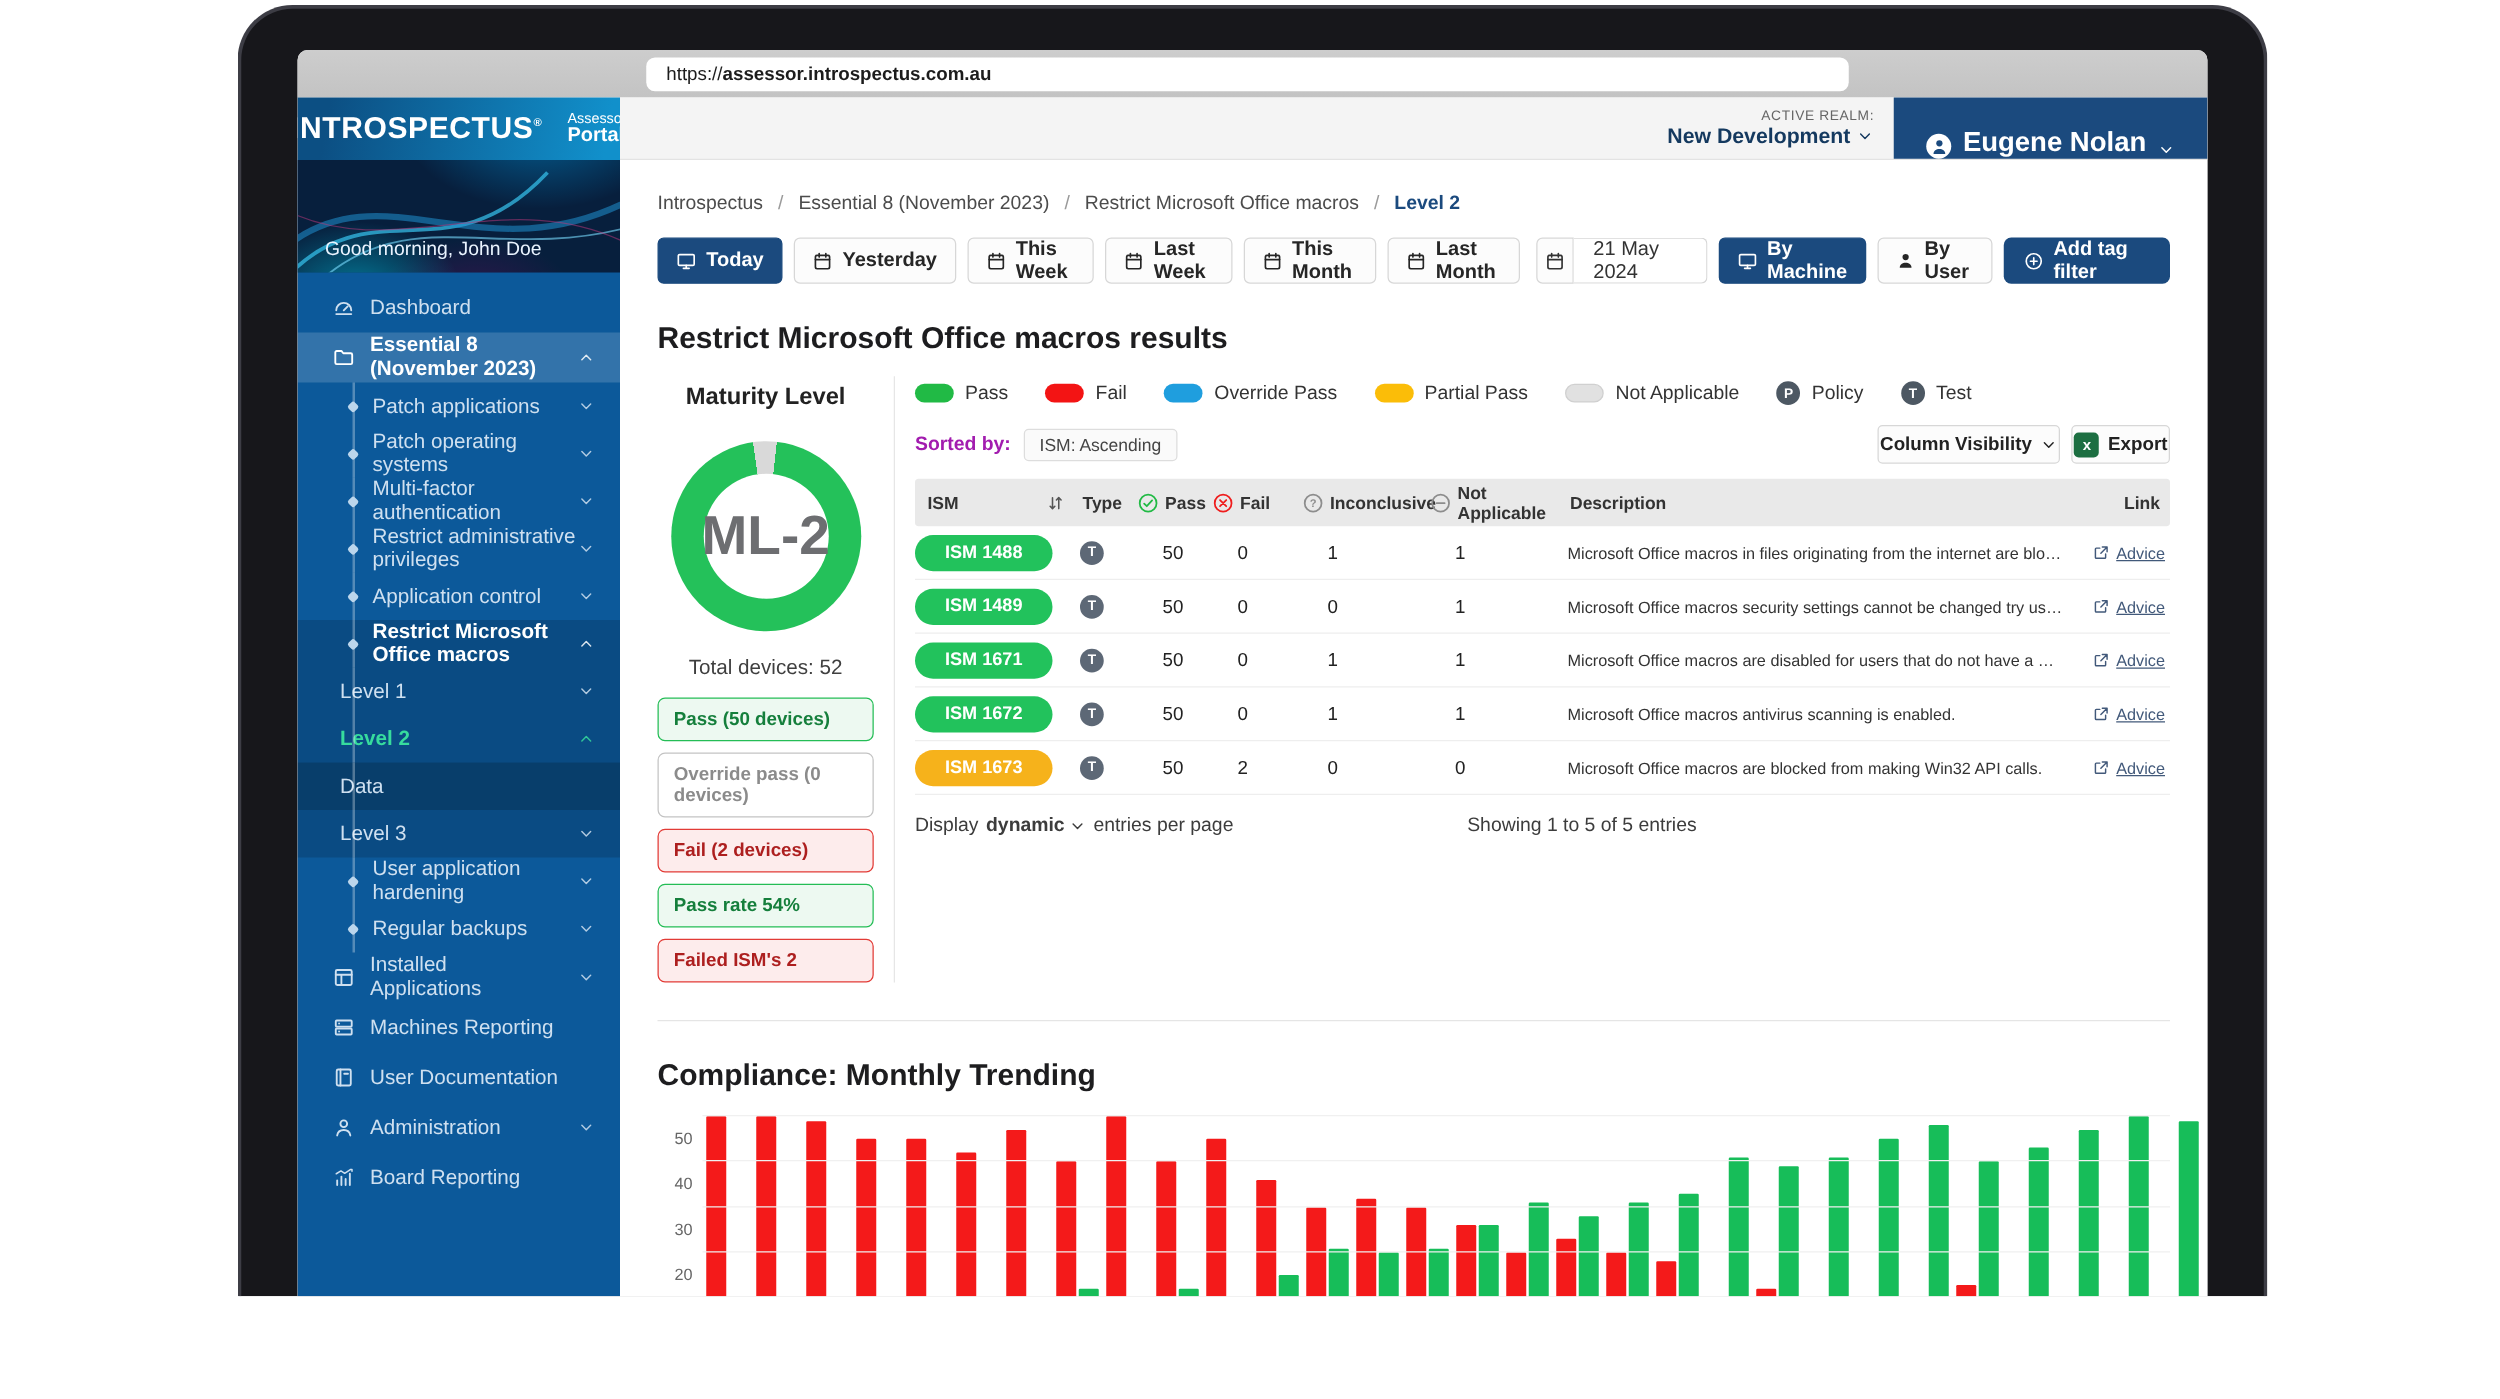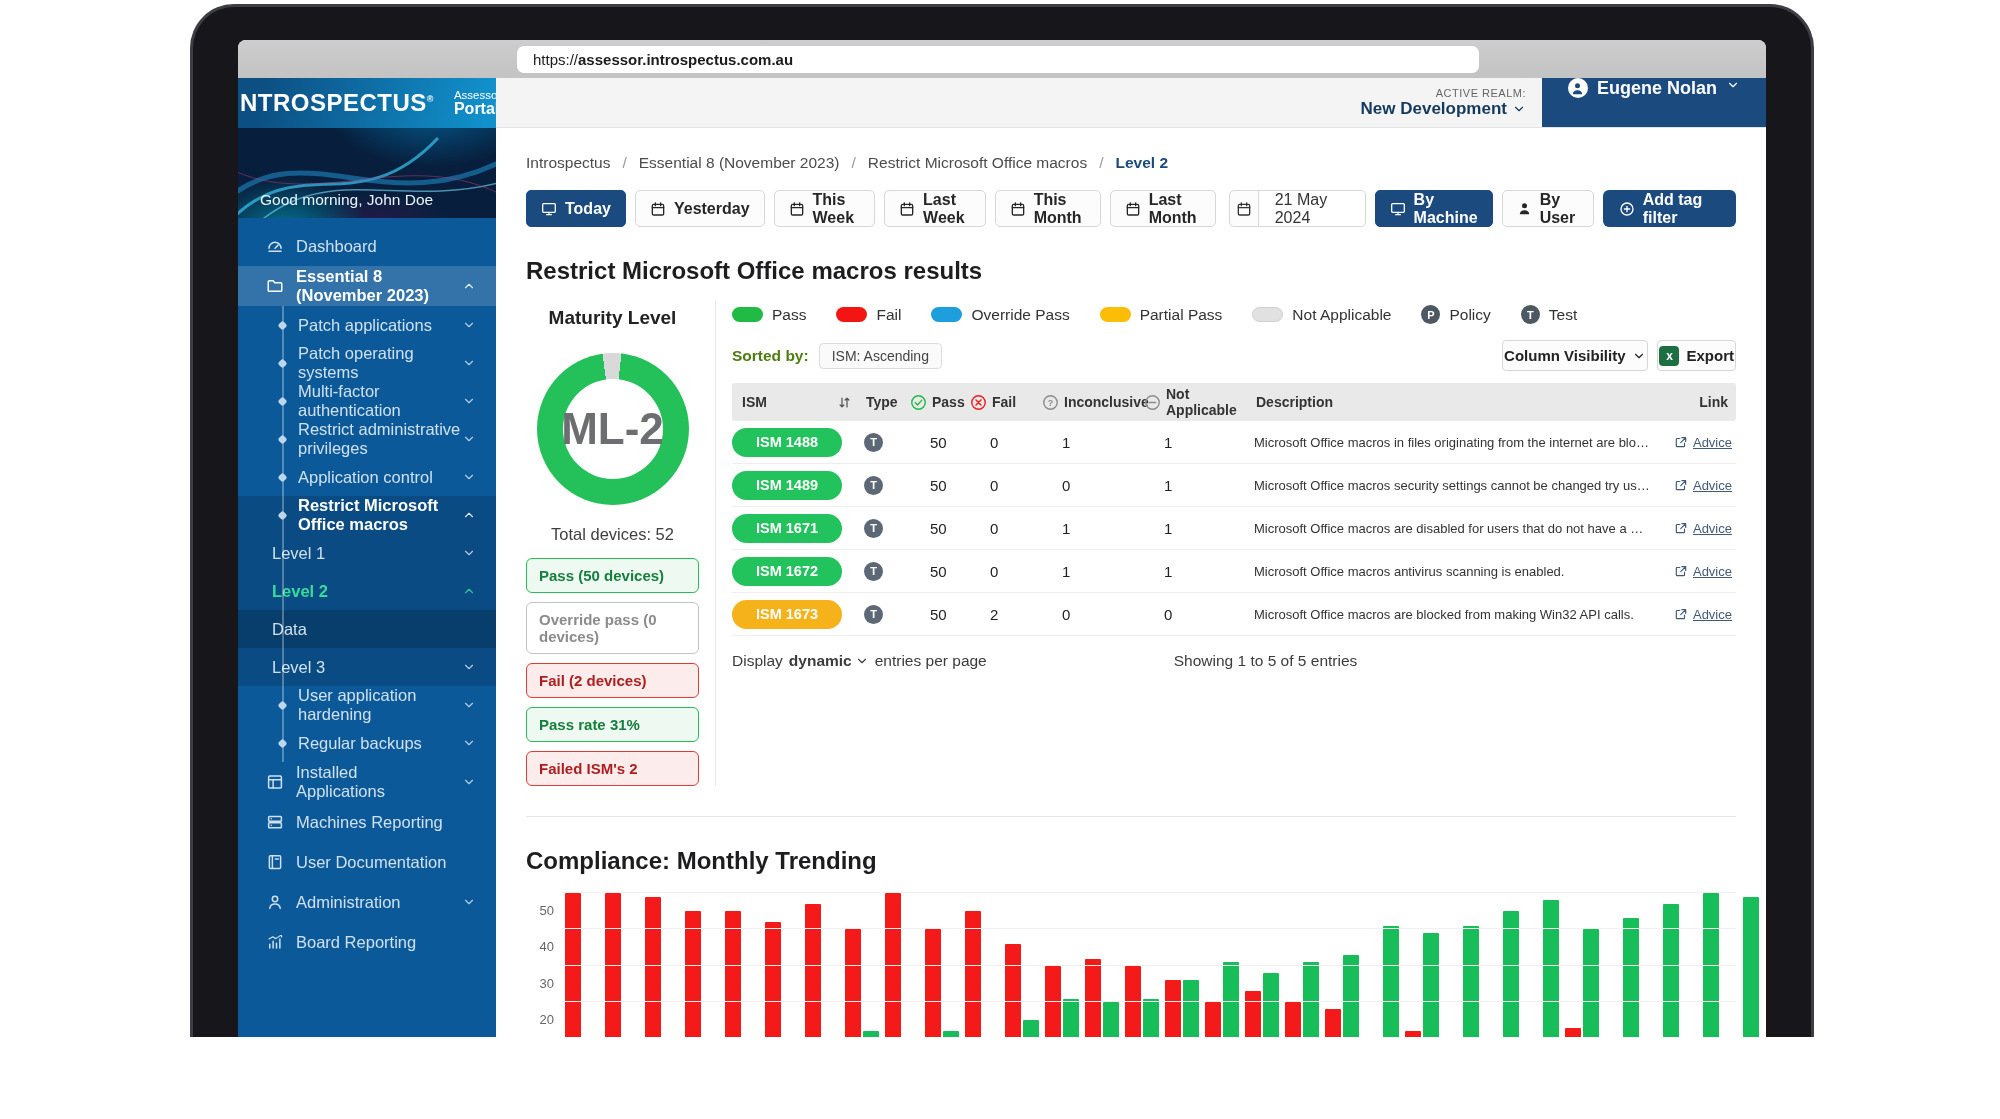--- a/index.html
+++ b/index.html
@@ -29,22 +29,22 @@
   .logotxt{font-size:24px;font-weight:700;letter-spacing:.5px;}
   .logoreg{font-size:9px;vertical-align:super;}
   .logodiv{width:1px;height:30px;background:rgba(255,255,255,.65);margin:0 10px;}
   .portal{display:flex;flex-direction:column;line-height:1.05;}
   .portal .pt{font-size:11.5px;}
   .portal .pb{font-size:16px;font-weight:700;}
   .headrest{flex:1;background:#f4f4f4;border-bottom:1px solid #e3e3e3;display:flex;align-items:center;justify-content:flex-end;}
   .realm{text-align:right;margin-right:16px;cursor:pointer;}
   .realm .rl{font-size:11px;color:#666;letter-spacing:.5px;}
   .realm .rv{font-size:17px;font-weight:700;color:#14395f;display:flex;align-items:center;gap:5px;}
-  .userchip{height:100%;background:#1b4a7e;color:#fff;display:flex;align-items:flex-start;gap:9px;
-    padding:0 26px;font-size:18px;font-weight:600;cursor:pointer;}
+  .userchip{height:100%;background:#1b4a7e;color:#fff;display:flex;align-items:flex-end;gap:9px;
+    padding:0 26px;font-size:22px;font-weight:600;cursor:pointer;}
   .ucicon{width:20px;height:20px;border-radius:50%;background:#fff;color:#1b4a7e;display:flex;
     align-items:center;justify-content:center;overflow:hidden;}
   
   .appbody{flex:1;display:flex;min-height:0;}
   .sidebar{width:258px;background:#0c599a;flex:0 0 auto;display:flex;flex-direction:column;}
   .banner{height:90px;position:relative;background:
      radial-gradient(ellipse 140px 90px at 18% 115%, rgba(0,225,255,.45), transparent 60%),
      radial-gradient(ellipse 180px 110px at 75% -30%, rgba(0,160,235,.5), transparent 60%),
      radial-gradient(ellipse 120px 70px at 55% 120%, rgba(160,0,120,.25), transparent 65%),
      #071f3d;overflow:hidden;}
@@ -98,21 +98,21 @@
   .chip.neutral{border-color:#c3c3c3;background:#fff;color:#8b8b8b;font-weight:600;}
   .chip.fail{border-color:#e23b36;background:#fdecec;color:#ad1f1f;}
   
   .rpanel{min-width:0;padding-top:4px;}
   .legend{display:flex;align-items:center;gap:30px;font-size:15.5px;color:#333;}
   .lgi{display:flex;align-items:center;gap:9px;}
   .pill{width:31px;height:15px;border-radius:8px;display:inline-block;}
   .lcirc{width:19px;height:19px;border-radius:50%;background:#4d5863;color:#fff;font-size:11px;
     font-weight:700;display:flex;align-items:center;justify-content:center;}
   .sortrow{display:flex;align-items:center;margin-top:16px;gap:10px;}
-  .sortlab{font-size:15.5px;font-weight:700;color:#4d7c0f;}
+  .sortlab{font-size:15.5px;font-weight:700;color:#a21caf;}
   .sortchip{border:1px solid #ddd;background:#fafafa;border-radius:4px;padding:4px 12px;font-size:14px;color:#444;cursor:pointer;}
   .minibtn{height:31px;border:1px solid #d7d7d7;background:#fcfcfc;border-radius:4px;display:flex;
     align-items:center;gap:7px;padding:0 1px;font-size:15px;font-weight:700;color:#222;cursor:pointer;}
   .xlicon{width:20px;height:20px;background:#1d6f42;border-radius:4px;color:#fff;font-size:12px;
     font-weight:700;display:flex;align-items:center;justify-content:center;position:relative;}
   
   .tbl{margin-top:12px;}
   .trow{display:grid;grid-template-columns:132px 44px 60px 72px 102px 112px 1fr 74px;align-items:center;}
   .thead{background:#e9e9e9;border-radius:3px;height:38px;font-size:14px;font-weight:700;color:#333;}
   .thc{display:flex;align-items:center;gap:5px;padding-left:2px;cursor:pointer;}
@@ -519,21 +519,21 @@
             <div class="maturity">
               <div class="mtitle">Maturity Level</div>
               <div class="donut" id="donut" style="background: conic-gradient(from -8deg, rgb(217, 217, 217) 0deg, rgb(217, 217, 217) 14.4deg, rgb(36, 193, 90) 14.4deg, rgb(36, 193, 90) 360deg);">
                 <span class="mlval">ML-2</span>
               </div>
               <div class="mtotal">Total devices: 52</div>
               <div class="chips" id="chips">
                   <div class="chip pass">Pass (50 devices)</div>
                   <div class="chip neutral">Override pass (0 devices)</div>
                   <div class="chip fail">Fail (2 devices)</div>
-                  <div class="chip pass">Pass rate 31%</div>
+                  <div class="chip pass">Pass rate 54%</div>
                   <div class="chip fail">Failed ISM's 2</div>
                 </div>
             </div>
 
             <div class="rpanel">
               <div class="legend" id="legend">
                   <span class="lgi">
                     <span class="pill" style="background: rgb(33, 186, 69);"></span>
                     <span>Pass</span>
                   </span>

